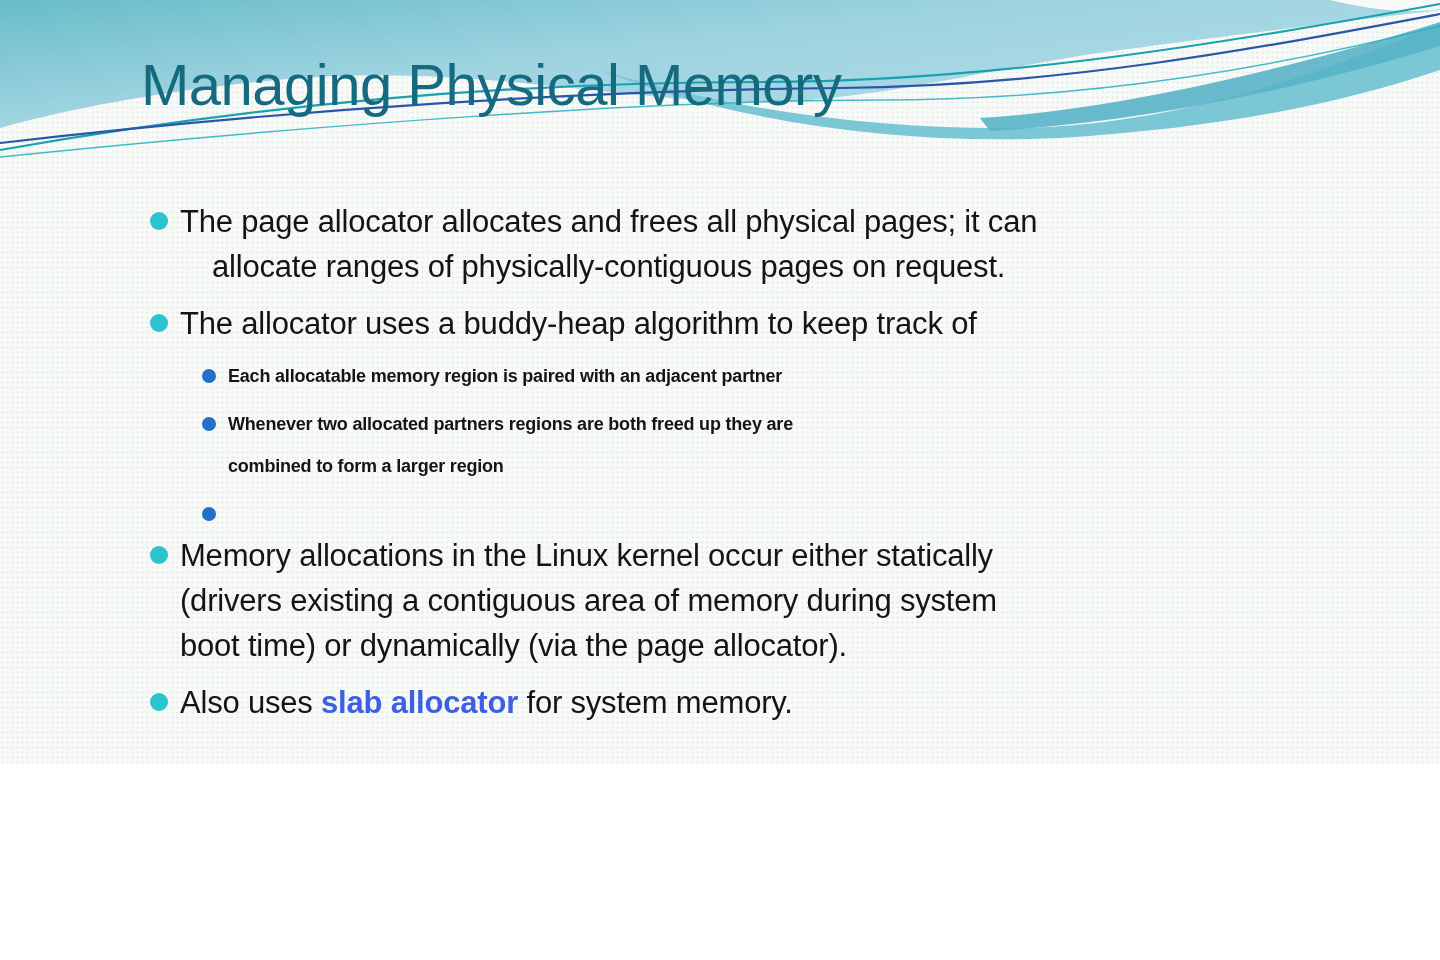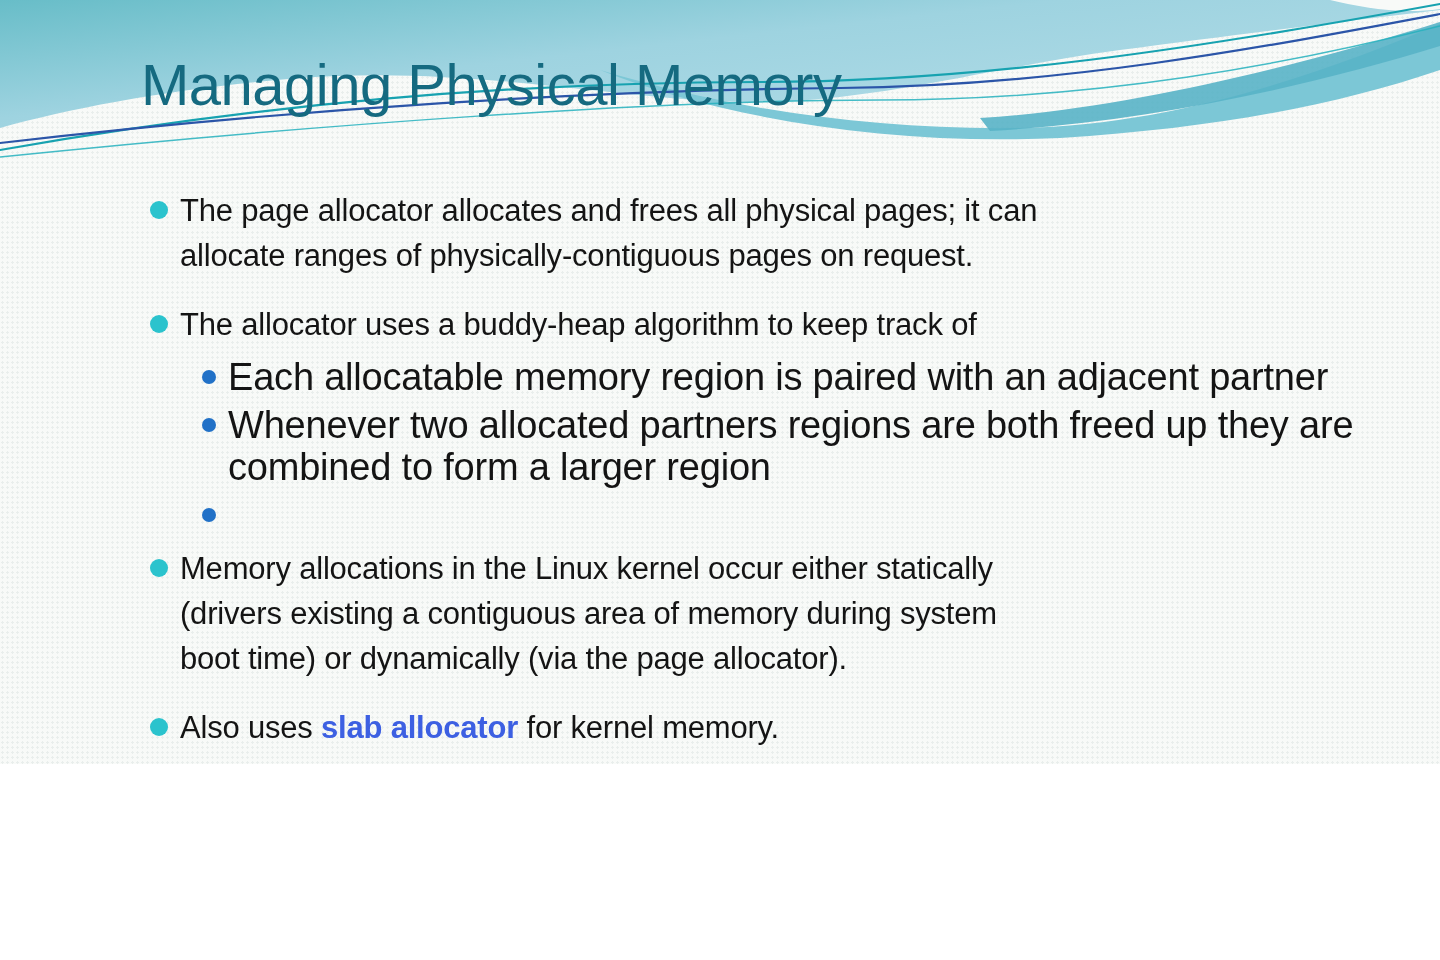--- a/index.html
+++ b/index.html
@@ -32,23 +32,23 @@
     letter-spacing: -0.5px;
     color: #156a80;
     white-space: nowrap;
   }
   .bullet-list {
     position: absolute;
     left: 150px; top: 188px;
     width: 1230px;
   }
   .bullet-item { display: flex; align-items: flex-start; color: #141414; }
-  .bullet-item.lvl1 { margin-top: 24px; font-size: 31px; line-height: 45px; }
-  .bullet-item.lvl1:first-child { margin-top: 0; }
-  .bullet-item.lvl2 { margin-top: 6px; margin-left: 52px; font-size: 38px; line-height: 42px; }
+  .bullet-item.lvl1 { margin-top: 12px; font-size: 31px; line-height: 45px; }
+  .bullet-item.lvl1:first-child { margin-top: 11px; text-align: center; }
+  .bullet-item.lvl2 { margin-top: 6px; margin-left: 52px; font-size: 18px; line-height: 42px; font-weight: bold; }
   .bullet-item.lvl1 + .bullet-item.lvl2 { margin-top: 9px; }
   .marker { flex: 0 0 auto; border-radius: 50%; }
   .lvl1 > .marker {
     width: 18px; height: 18px;
     margin: 13px 12px 0 0;
     background: #2bc3cd;
   }
   .lvl2 > .marker {
     width: 14px; height: 14px;
     margin: 14px 12px 0 0;
@@ -108,17 +108,17 @@
       </div>
       <div class="bullet-item lvl2">
         <span class="marker"></span>
       </div>
       <div class="bullet-item lvl1">
         <span class="marker"></span>
         <div class="bullet-text"><span>Memory allocations in the Linux kernel occur either statically</span><br><span>(drivers existing a contiguous area of memory during system</span><br><span>boot time) or dynamically (via the page allocator).</span></div>
       </div>
       <div class="bullet-item lvl1">
         <span class="marker"></span>
-        <div class="bullet-text"><span>Also uses </span><span class="emph">slab allocator</span><span> for kernel memory.</span></div>
+        <div class="bullet-text"><span>Also uses </span><span class="emph">slab allocator</span><span> for system memory.</span></div>
       </div>
     </div>
 
 </div>
 
 </body></html>

